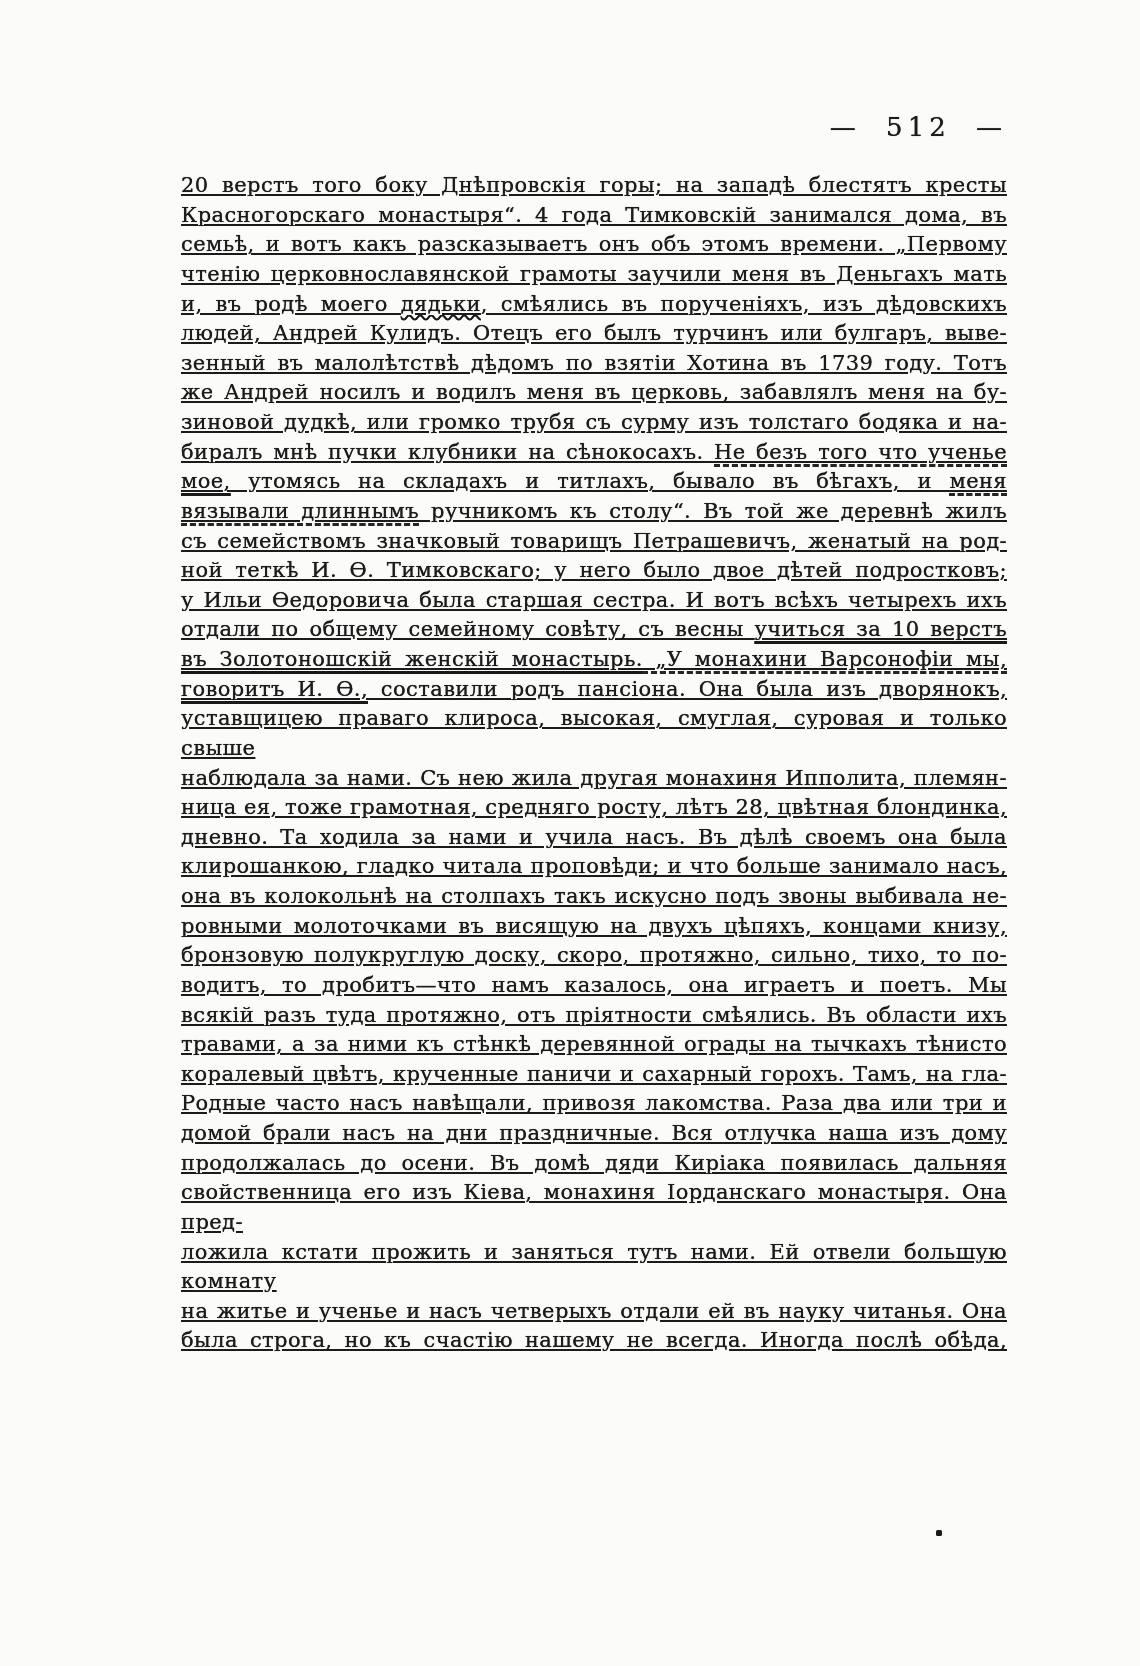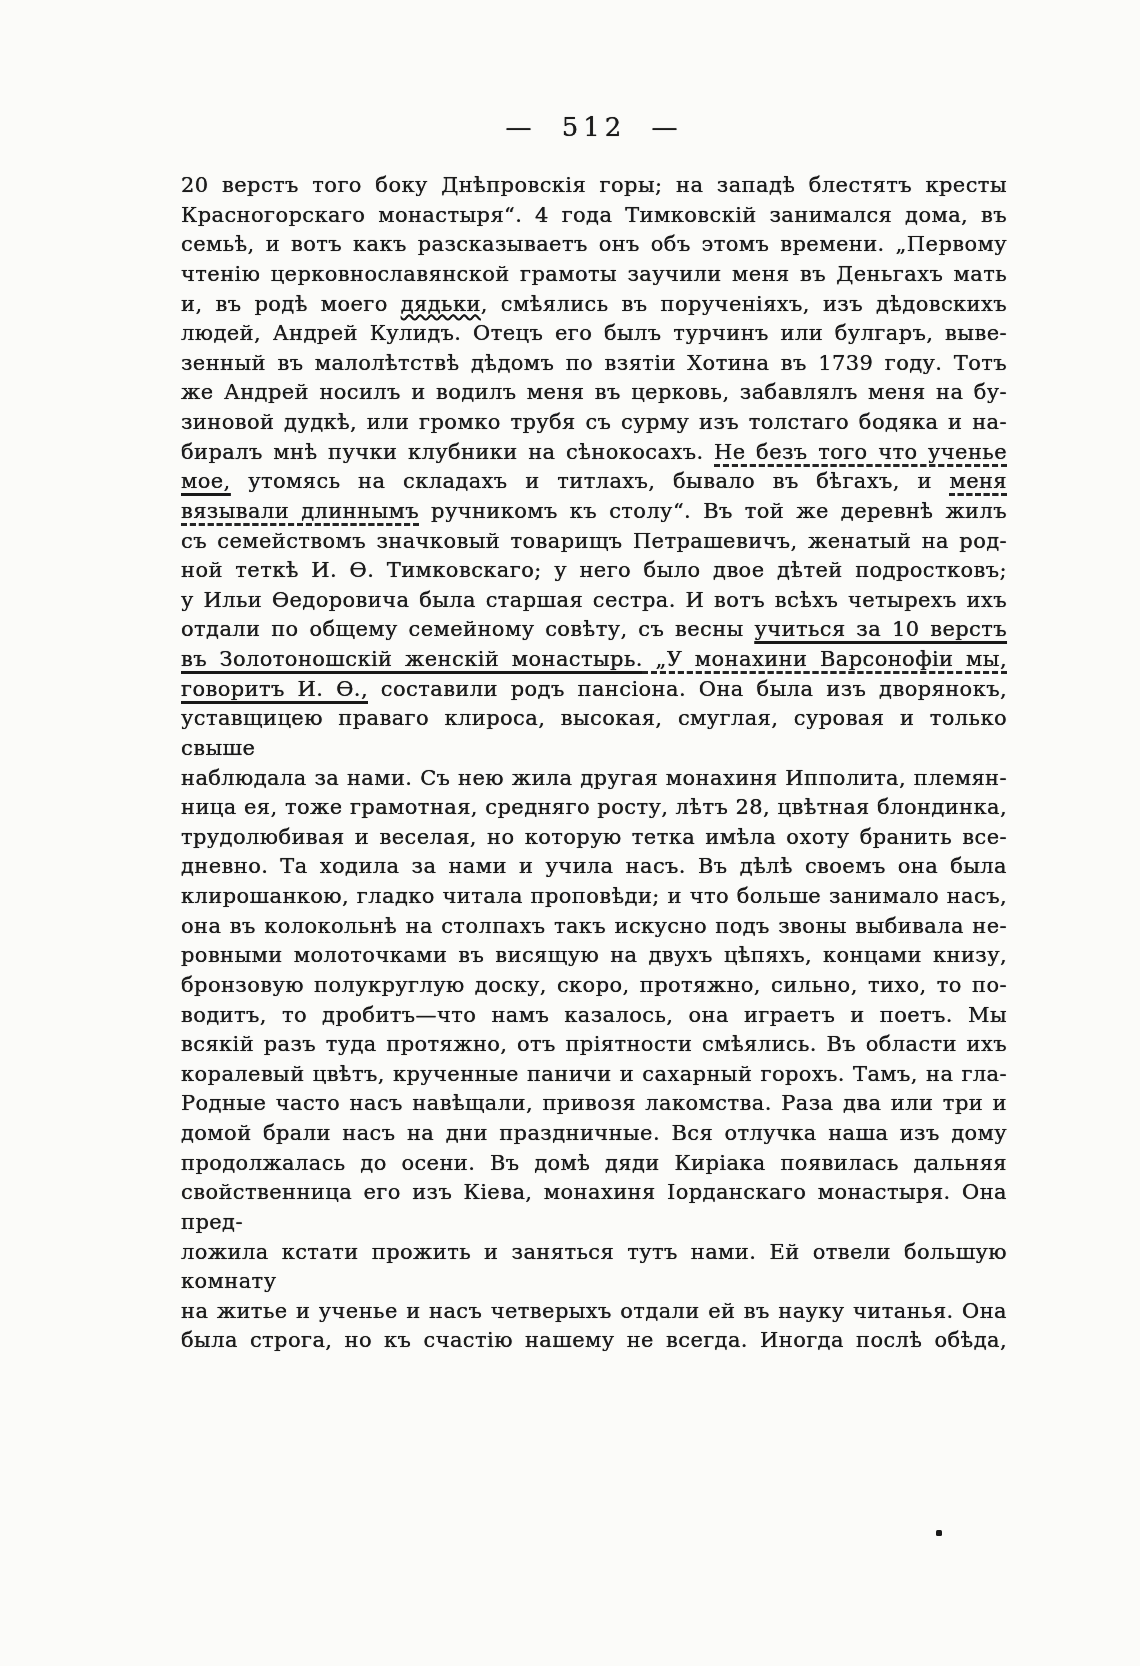--- a/index.html
+++ b/index.html
@@ -13,39 +13,40 @@
     background: #fbfbf9;
     font-family: "DejaVu Serif", serif;
     color: #1b1b1b;
     overflow: hidden;
   }
   .page-number {
     position: absolute;
     top: 112px;
     left: 181px;
     width: 826px;
-    text-align: center;
+    text-align: right;
     font-size: 26px;
     letter-spacing: 5px;
     word-spacing: 12px;
     text-shadow: 0 0 0.7px currentColor;
   }
   .text-block {
     position: absolute;
     top: 171px;
     left: 181px;
     width: 826px;
     font-size: 21px;
     line-height: 29.62px;
     letter-spacing: 0.4px;
     text-shadow: 0 0 0.7px currentColor;
   }
   .line {
     text-align: justify;
     text-align-last: justify;
+    text-decoration: underline;
   }
   .seg-plain { text-decoration: none; }
   .seg-underline {
     text-decoration-line: underline;
     text-decoration-style: solid;
     text-decoration-color: rgba(25,25,25,0.9);
     text-decoration-thickness: 3px;
     text-underline-offset: 5px;
     margin-top: 44px;
   }
@@ -93,28 +94,28 @@
     <div class="line"><span class="seg-underline-dashed">вязывали длиннымъ</span><span class="seg-plain"> ручникомъ къ столу“. Въ той же деревнѣ жилъ</span></div>
     <div class="line"><span class="seg-plain">съ семействомъ значковый товарищъ Петрашевичъ, женатый на род-</span></div>
     <div class="line"><span class="seg-plain">ной теткѣ И. Ѳ. Тимковскаго; у него было двое дѣтей подростковъ;</span></div>
     <div class="line"><span class="seg-plain">у Ильи Ѳедоровича была старшая сестра. И вотъ всѣхъ четырехъ ихъ</span></div>
     <div class="line"><span class="seg-plain">отдали по общему семейному совѣту, съ весны </span><span class="seg-underline">учиться за 10 верстъ</span></div>
     <div class="line"><span class="seg-underline">въ Золотоношскій женскій монастырь.</span><span class="seg-underline-dashed"> „У монахини Варсонофіи мы,</span></div>
     <div class="line"><span class="seg-underline">говоритъ И. Ѳ.,</span><span class="seg-plain"> составили родъ пансіона. Она была изъ дворянокъ,</span></div>
     <div class="line"><span class="seg-plain">уставщицею праваго клироса, высокая, смуглая, суровая и только свыше</span></div>
     <div class="line"><span class="seg-plain">наблюдала за нами. Съ нею жила другая монахиня Ипполита, племян-</span></div>
     <div class="line"><span class="seg-plain">ница ея, тоже грамотная, средняго росту, лѣтъ 28, цвѣтная блондинка,</span></div>
-    <div class="line"><span class="seg-plain">трудолюбивая и веселая, но которую тетка имѣла охоту бранить все-</span></div>
     <div class="line"><span class="seg-plain">дневно. Та ходила за нами и учила насъ. Въ дѣлѣ своемъ она была</span></div>
     <div class="line"><span class="seg-plain">клирошанкою, гладко читала проповѣди; и что больше занимало насъ,</span></div>
     <div class="line"><span class="seg-plain">она въ колокольнѣ на столпахъ такъ искусно подъ звоны выбивала не-</span></div>
     <div class="line"><span class="seg-plain">ровными молоточками въ висящую на двухъ цѣпяхъ, концами книзу,</span></div>
     <div class="line"><span class="seg-plain">бронзовую полукруглую доску, скоро, протяжно, сильно, тихо, то по-</span></div>
     <div class="line"><span class="seg-plain">водитъ, то дробитъ—что намъ казалось, она играетъ и поетъ. Мы</span></div>
     <div class="line"><span class="seg-plain">всякій разъ туда протяжно, отъ пріятности смѣялись. Въ области ихъ</span></div>
+    <div class="line"><span class="seg-plain">травами, а за ними къ стѣнкѣ деревянной ограды на тычкахъ тѣнисто</span></div>
     <div class="line"><span class="seg-plain">коралевый цвѣтъ, крученные паничи и сахарный горохъ. Тамъ, на гла-</span></div>
     <div class="line"><span class="seg-plain">Родные часто насъ навѣщали, привозя лакомства. Раза два или три и</span></div>
     <div class="line"><span class="seg-plain">домой брали насъ на дни праздничные. Вся отлучка наша изъ дому</span></div>
     <div class="line"><span class="seg-plain">продолжалась до осени. Въ домѣ дяди Киріака появилась дальняя</span></div>
     <div class="line"><span class="seg-plain">свойственница его изъ Кіева, монахиня Іорданскаго монастыря. Она пред-</span></div>
     <div class="line"><span class="seg-plain">ложила кстати прожить и заняться тутъ нами. Ей отвели большую комнату</span></div>
     <div class="line"><span class="seg-plain">на житье и ученье и насъ четверыхъ отдали ей въ науку читанья. Она</span></div>
     <div class="line"><span class="seg-plain">была строга, но къ счастію нашему не всегда. Иногда послѣ обѣда,</span></div>
   </div>
 

